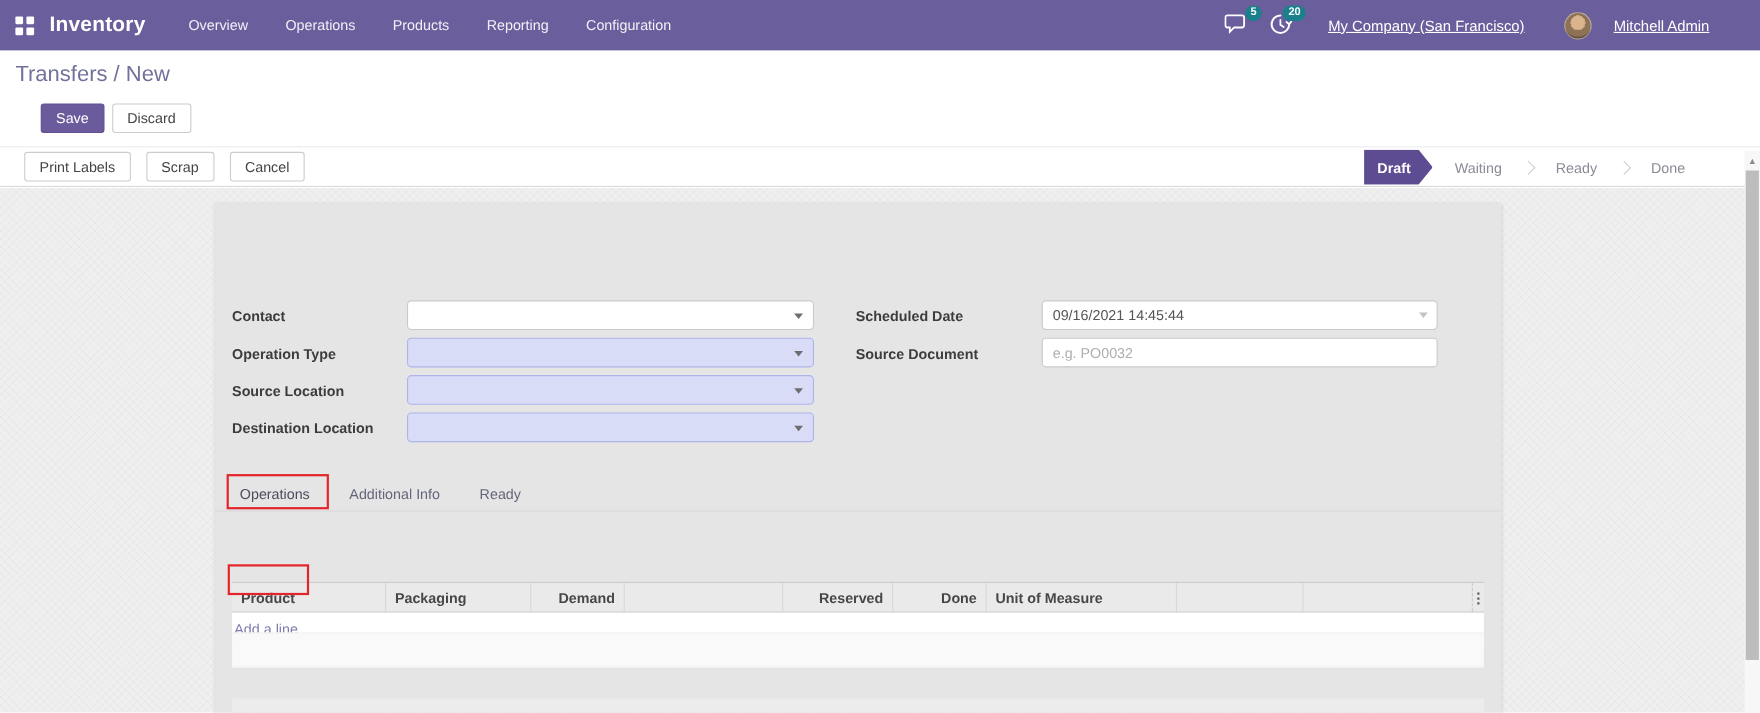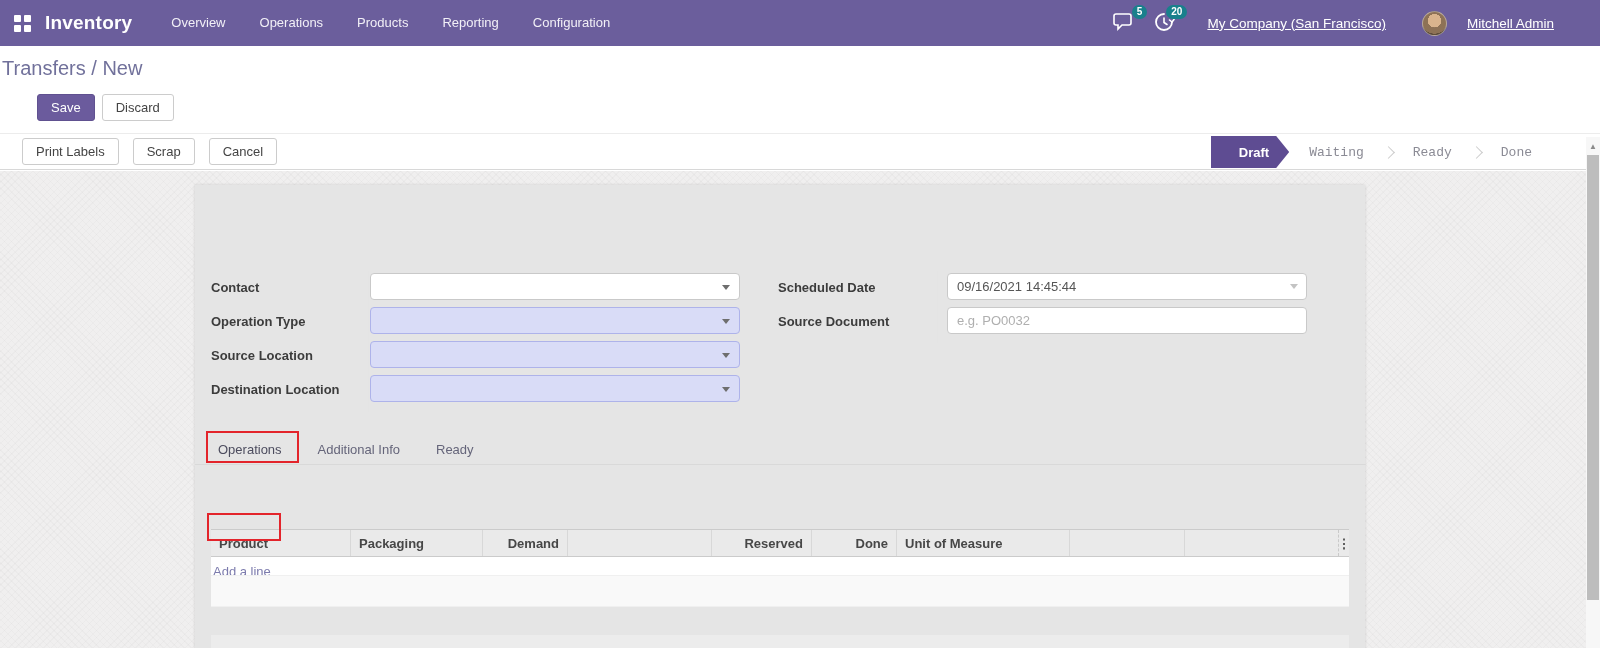--- a/index.html
+++ b/index.html
@@ -19,38 +19,38 @@
   .nav-icon-wrap { position:relative; width:26px; height:22px; cursor:pointer; }
   .badge { position:absolute; top:-7px; right:-8px; background:#19808C; color:#fff;
            font-size:10px; font-weight:700; border-radius:9px; padding:2px 5px; line-height:1; }
   .company-name, .user-name { font-size:13.5px; color:#fff; cursor:pointer;text-decoration:underline; }
   .company-name { margin:0 22px 0 14px; }
   .avatar { width:25px; height:25px; border-radius:50%; margin-right:6px; cursor:pointer;
             background:radial-gradient(circle at 50% 38%, #d9b48d 0 36%, #8d7256 37% 70%, #5e4d3b 71%); border:1px solid rgba(255,255,255,.4); }
 
   
   .control-panel { position:absolute; left:0; top:46px; width:1600px; height:87px; background:#fff; }
-  .breadcrumb { position:absolute; left:2px; top:11px; font-size:20px; color:#71719B; }
+  .breadcrumb { position:absolute; left:14px; top:11px; font-size:20px; color:#71719B; }
   .breadcrumb .crumb-link { cursor:pointer; }
   .cp-buttons { position:absolute; left:14px; top:48px; display:flex; gap:7px; }
   .btn { font-size:13px; border-radius:3px; padding:5px 13px; cursor:pointer; border:1px solid transparent; }
   .btn-primary { background:#6B5B9D; border-color:#605190; color:#fff;margin-left:23px; }
   .btn-default { background:#fff; border-color:#ccc; color:#444; }
 
   
   .toolbar { position:absolute; left:0; top:133px; width:1600px; height:37px; background:#fff;
              border-top:1px solid #ececec; border-bottom:1px solid #d8d8d8;
              display:flex; align-items:center; }
   .toolbar .btn-default { margin-right:14px; }
   .toolbar-left { display:flex; padding-left:22px; }
   .statusbar { position:absolute; right:48px; top:0; height:36px; display:flex; align-items:center; }
-  .status-step-active { height:32px; display:flex; align-items:center; padding:0 20px 0 28px;
+  .status-step-active { height:32px; display:flex; align-items:center; padding:0 20px 0 12px;
         background:#5E4C92; color:#fff; font-size:13px; font-weight:700; cursor:pointer;
         clip-path:polygon(0 0, calc(100% - 13px) 0, 100% 50%, calc(100% - 13px) 100%, 0 100%);text-align:right; }
-  .status-step { font-size:13px; color:#8b8b95; padding:0 20px; cursor:pointer;font-family:Liberation Mono, monospace; }
+  .status-step { font-size:13px; color:#8b8b95; padding:0 20px; cursor:pointer; }
   .status-sep { width:9px; height:9px; border-top:1px solid #ccc; border-right:1px solid #ccc;
                 transform:rotate(45deg); }
 
   
   .content-bg { position:absolute; left:0; top:171px; width:1600px; height:477px;
       background-color:#f0efef;
       background-image:
         repeating-linear-gradient(45deg, rgba(0,0,0,0.018) 0 1px, transparent 1px 5px),
         repeating-linear-gradient(-45deg, rgba(0,0,0,0.018) 0 1px, transparent 1px 5px); }
 

